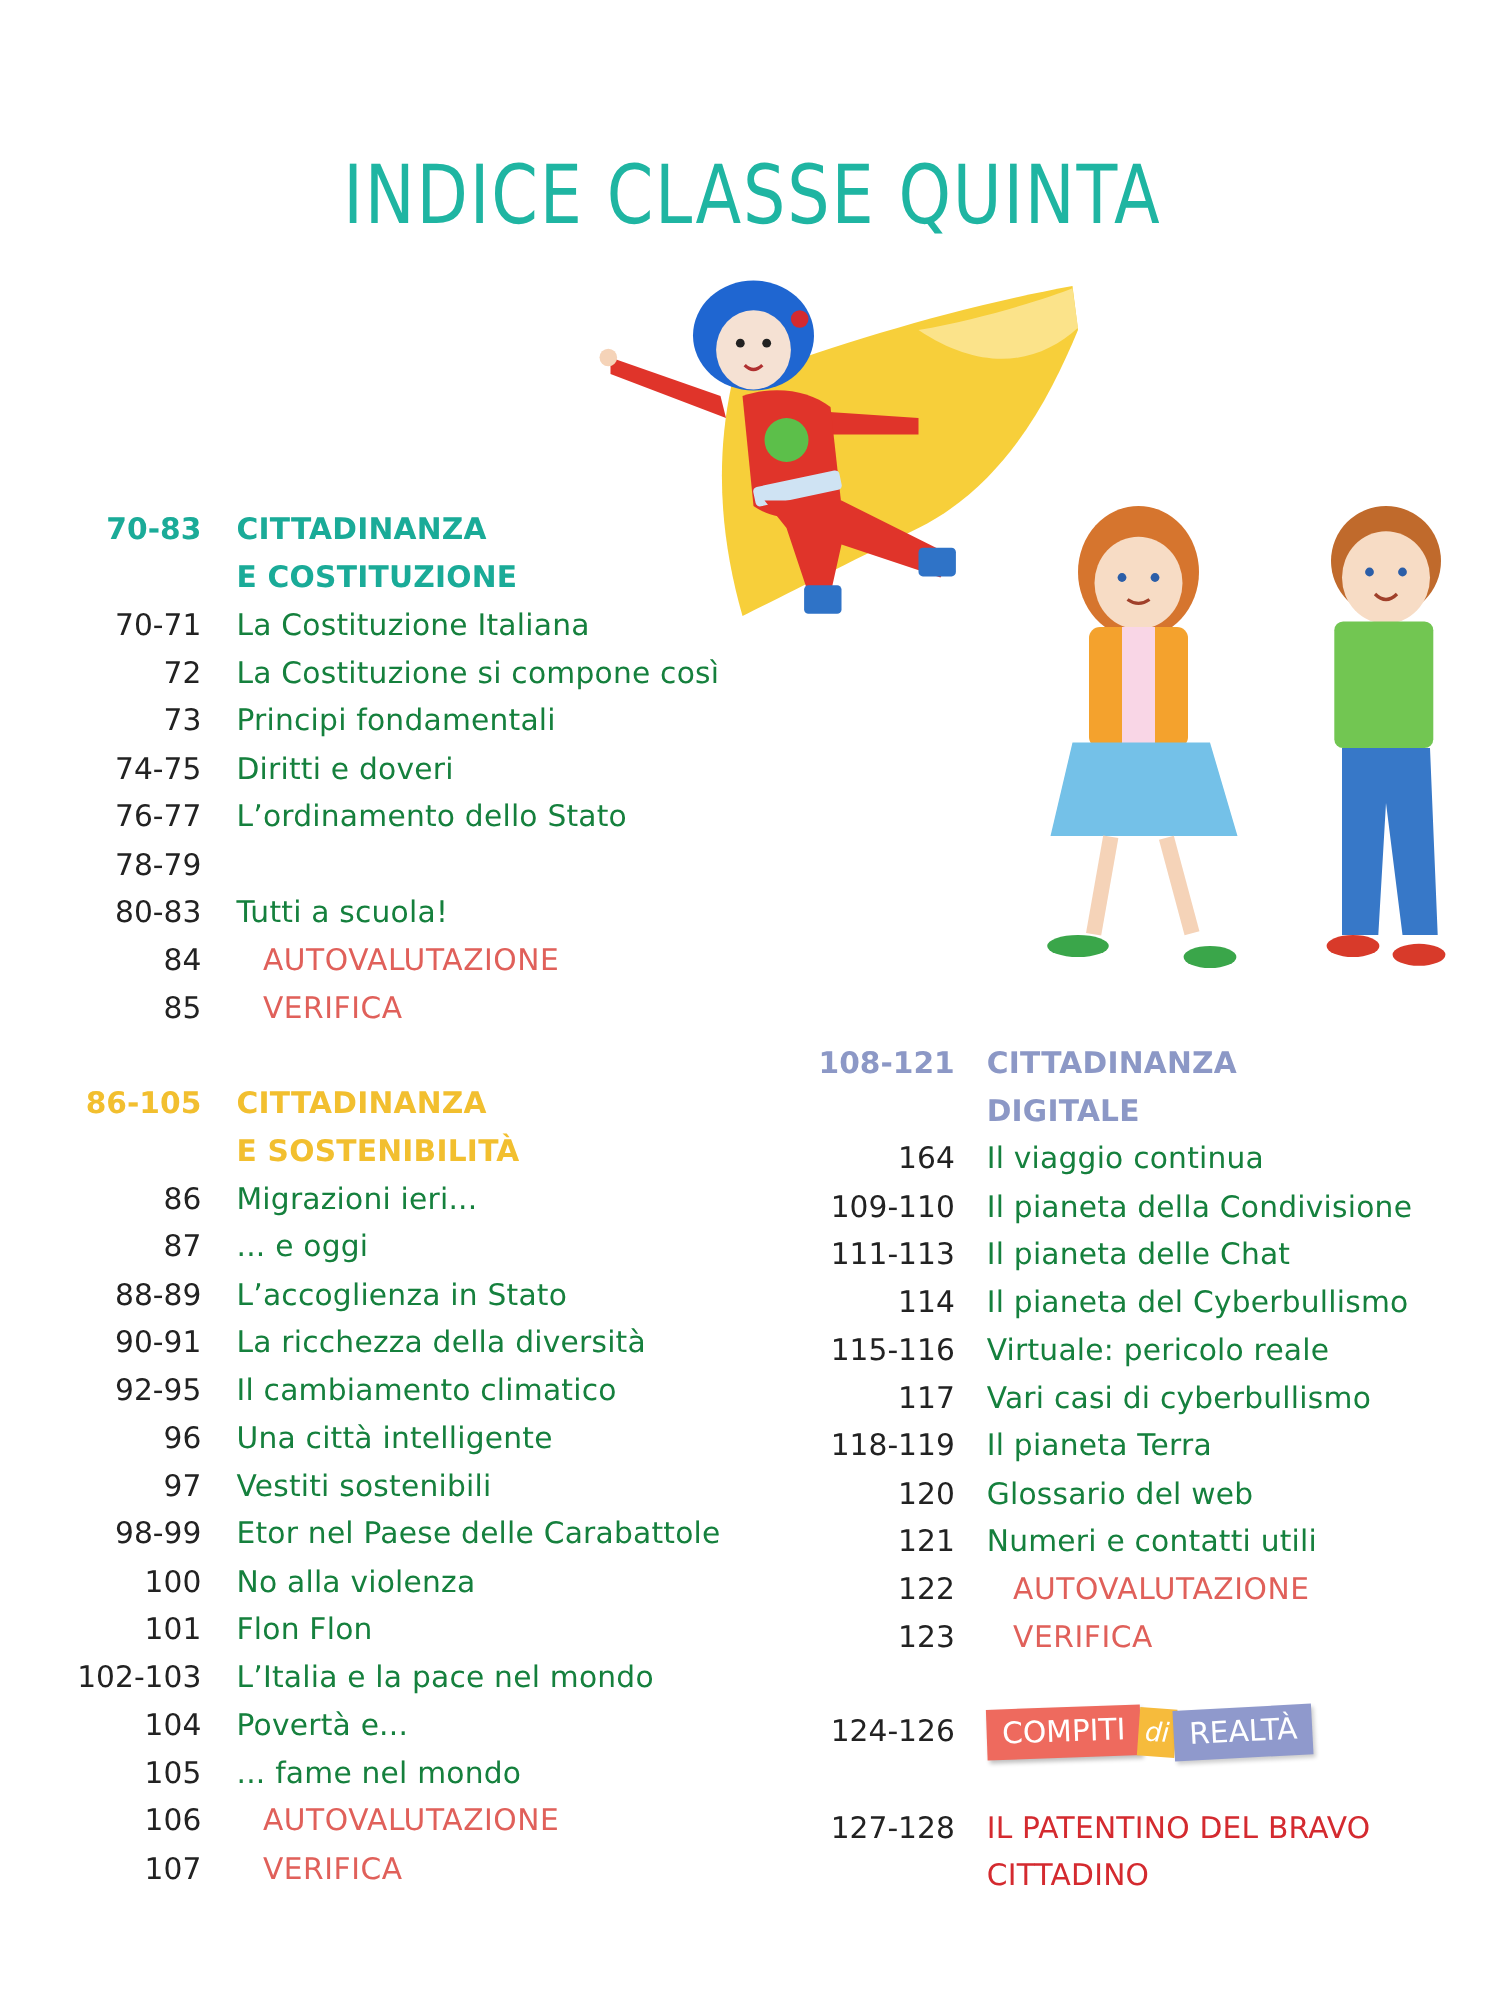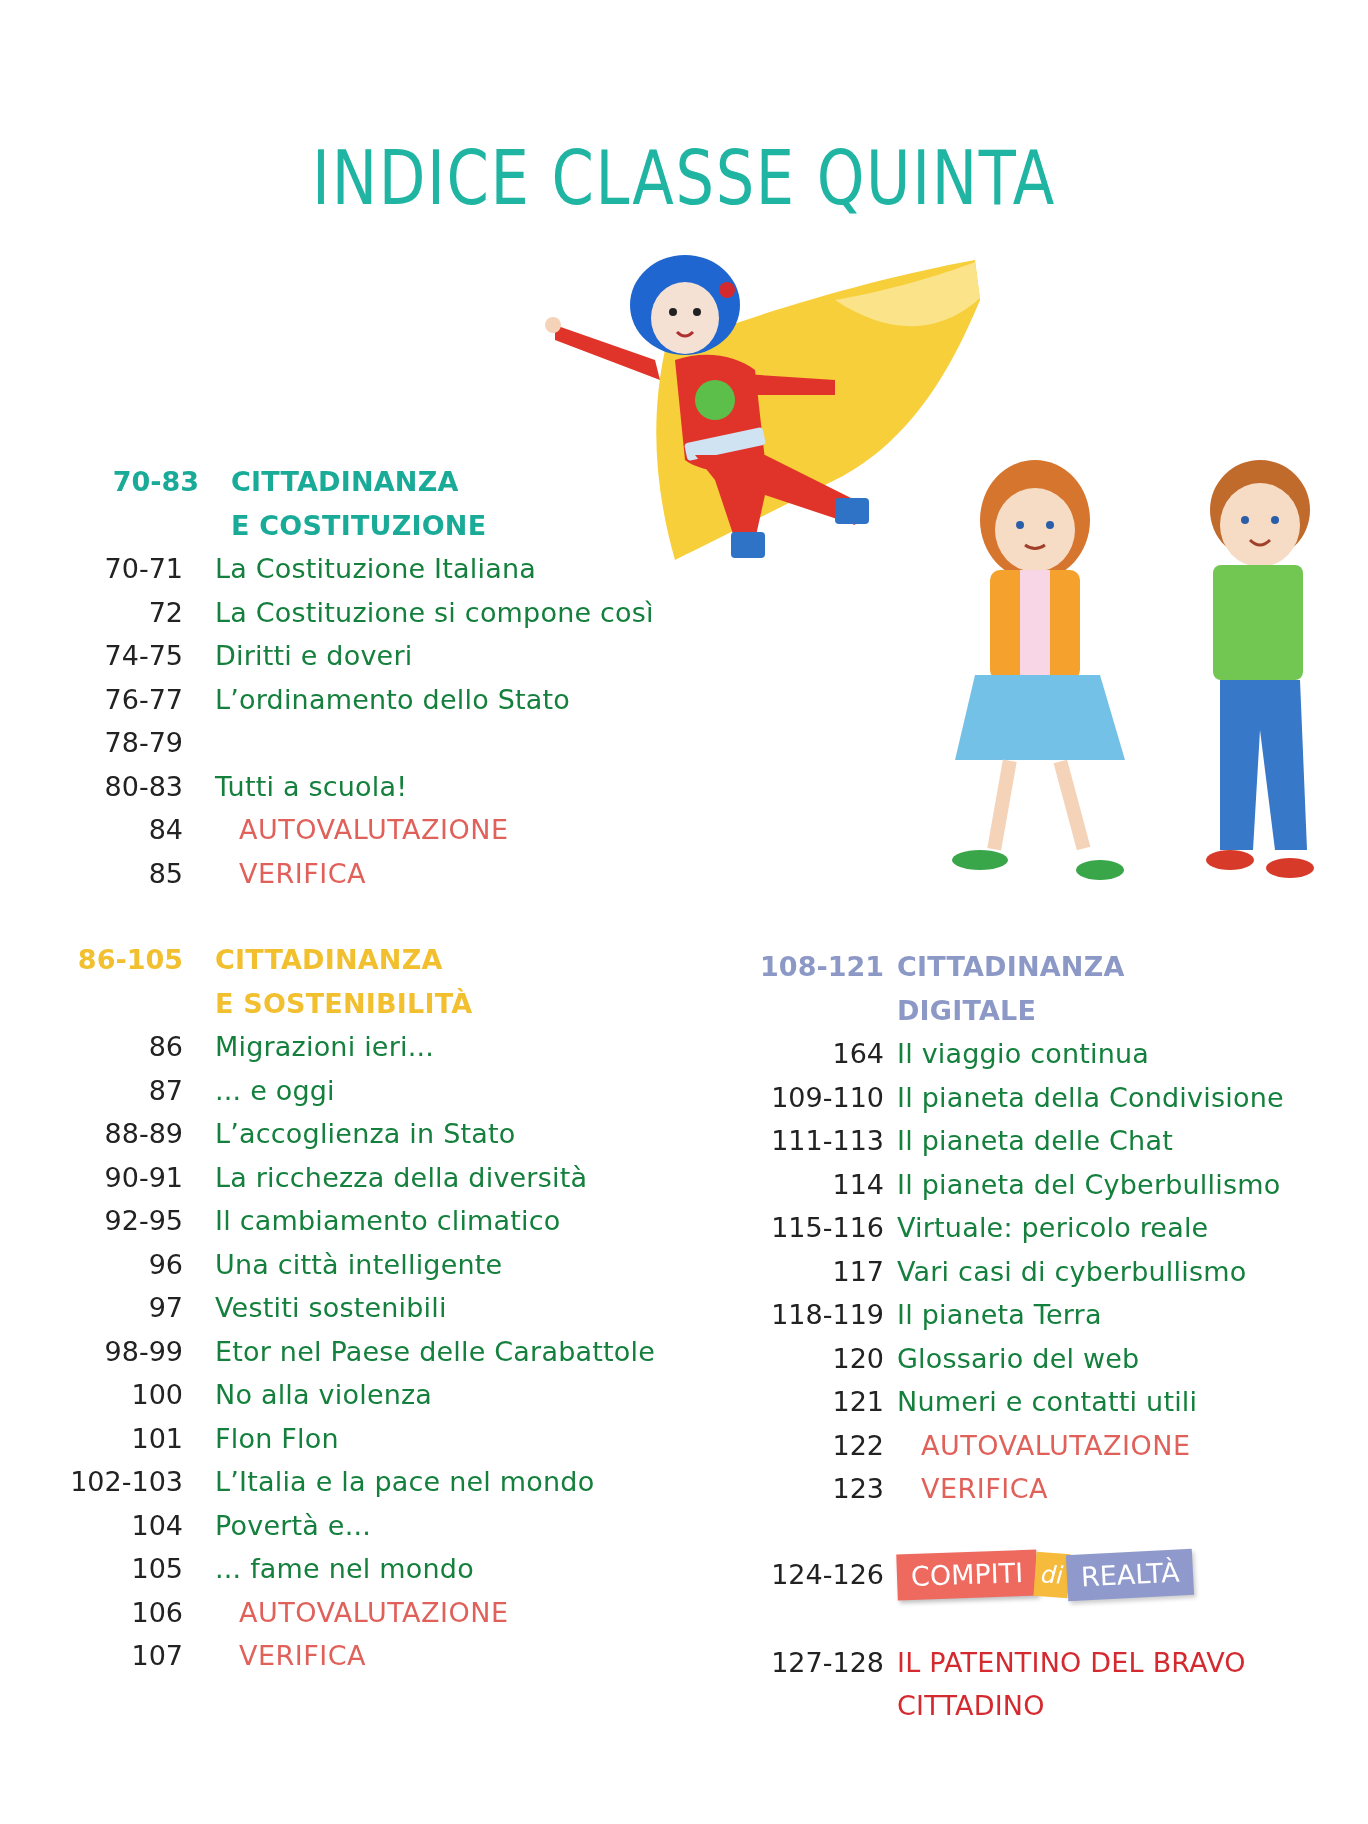--- a/index.html
+++ b/index.html
@@ -6,28 +6,28 @@
   body { width:1368px; height:1824px; background:#ffffff; position:relative; overflow:hidden;
          font-family:"DejaVu Sans", sans-serif; color:#1e1e1e; }
   .title { position:absolute; top:135px; left:0; width:1368px; text-align:center;
            font-family:"DejaVu Sans", sans-serif; font-size:74px; letter-spacing:2px;
            color:#1fb5a2; font-weight:normal; transform:scaleX(0.82); transform-origin:center; }
   .col { position:absolute; }
   .row { position:relative; height:43.5px; line-height:43.5px; white-space:nowrap; }
   .num { position:absolute; text-align:right; font-size:27px; color:#222; }
   .txt { position:absolute; font-size:27px; color:#15803d; letter-spacing:0.2px; }
   .hdr .num, .hdr .txt { font-weight:bold; }
-  .teal { color:#1aab98 !important;padding-left:16px; }
+  .teal { color:#1aab98 !important; }
   .yellow { color:#f2bf2f !important; }
   .lilac { color:#8c98c6 !important; }
   .red { color:#e0605a !important; font-family:"DejaVu Sans", sans-serif; letter-spacing:0.5px;margin-left:24px; }
   .darkred { color:#d42a2f !important; }
   #left .num { left:0; width:183px; }
   #left .txt { left:215px; }
-  #right .num { left:16px; width:148px; }
+  #right .num { left:0; width:148px; }
   #right .txt { left:177px; }
   .badge { position:absolute; left:177px; top:-6px; height:56px; display:flex; align-items:center; }
   .b1 { background:#ee6a5e; color:#fff; font-size:27px; padding:0 14px; height:46px; line-height:46px;
         transform:rotate(-2deg); box-shadow:2px 3px 4px rgba(0,0,0,0.25); }
   .b2 { background:#f6bb3c; color:#fff; font-size:24px; font-style:italic; padding:0 6px; height:44px; line-height:44px;
         transform:rotate(4deg); margin-left:-2px; }
   .b3 { background:#8f99cc; color:#fff; font-size:27px; padding:0 14px; height:46px; line-height:46px;
         transform:rotate(-3deg); margin-left:-2px; box-shadow:2px 3px 4px rgba(0,0,0,0.2); }
   .illus { position:absolute; }
 </style>
@@ -90,20 +90,24 @@
   </div>
   <div class="row">
       <span class="num">70-71</span>
       <span class="txt">La Costituzione Italiana</span>
     </div>
   <div class="row">
       <span class="num">72</span>
       <span class="txt">La Costituzione si compone così</span>
     </div>
   <div class="row">
+      <span class="num">73</span>
+      <span class="txt">Principi fondamentali</span>
+    </div>
+  <div class="row">
       <span class="num">74-75</span>
       <span class="txt">Diritti e doveri</span>
     </div>
   <div class="row">
       <span class="num">76-77</span>
       <span class="txt">L’ordinamento dello Stato</span>
     </div>
   <div class="row">
       <span class="num">78-79</span>
     </div>

